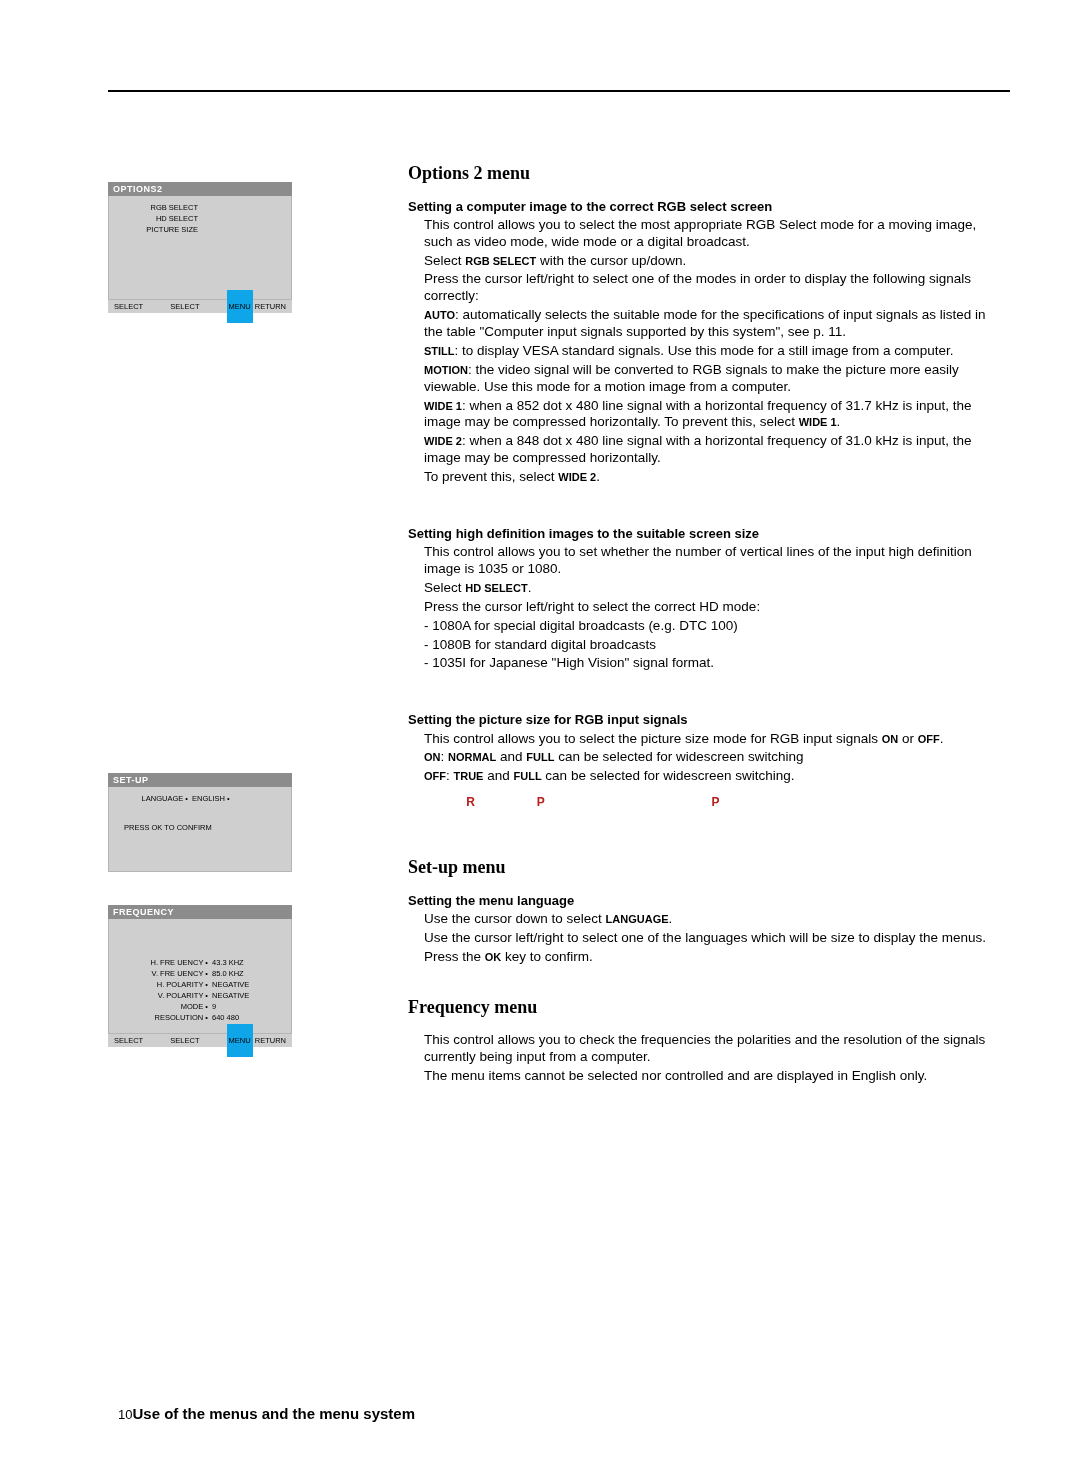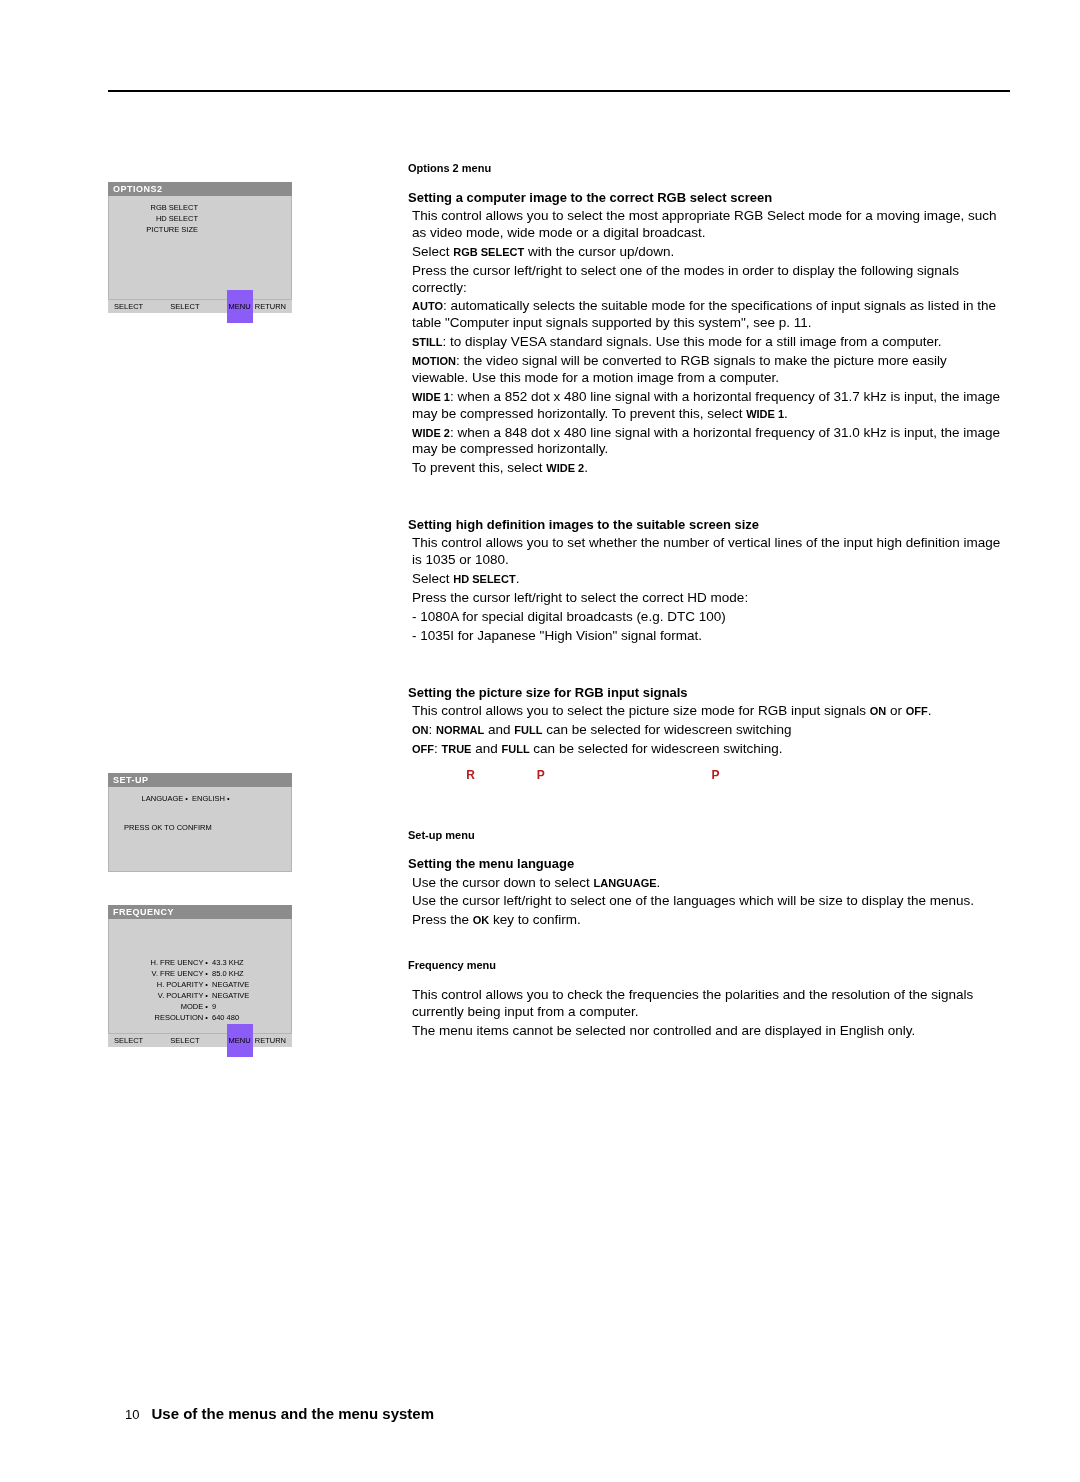--- a/index.html
+++ b/index.html
@@ -79,61 +79,61 @@
   .osd-footer {
     display: flex;
     justify-content: space-between;
     background: #cfcfcf;
     padding: 2px 6px;
     font-size: 7.5px;
     border-top: 1px solid #b5b5b5;
   }
   .osd-footer span { white-space: nowrap; }
   .osd-footer .mbox {
-    background: #8b5cf6;
+    background: #0ea5e9;
     padding: 12px 2px;
   }
   
   h2.section {
-    font-family: Liberation Sans, sans-serif;
-    font-size: 11px;
+    font-family: Liberation Serif, serif;
+    font-size: 18px;
     font-weight: bold;
     color: #000;
     margin: 0 0 14px 0;
   }
   h3.sub {
     font-family: "Gill Sans", Arial, sans-serif;
     font-size: 13px;
     font-weight: bold;
     margin: 10px 0 2px 0;
   }
   p.body {
-    margin: 2px 4px;
+    margin: 2px 16px;
   }
   .sc-inline {
     font-size: 11px;
     font-weight: bold;
   }
   .tight { margin-top: 0; }
   .spacer-md { height: 18px; }
   .spacer-lg { height: 28px; }
   .note-line {
     margin-top: 10px;
     font-size: 12px;
     color: #b91c1c;
   }
   .note-line .cap { font-weight: bold; }
   
   .page-footer {
     position: absolute;
     bottom: 60px;
-    left: 125px;
+    left: 118px;
     display: flex;
     align-items: baseline;
-    gap: 12px;
+    gap: 0;
     justify-content: flex-end;
   }
   .page-num {
     font-size: 13px;
     font-weight: normal;
   }
   .page-title {
     font-family: "Gill Sans", Arial, sans-serif;
     font-size: 15px;
     font-weight: bold;
@@ -245,20 +245,21 @@
       <p class="body tight"><span class="sc-inline">WIDE 2</span><span>: when a 848 dot x 480 line signal with a horizontal frequency of 31.0 kHz is input, the image may be compressed horizontally.</span></p>
       <p class="body tight"><span>To prevent this, select </span><span class="sc-inline">WIDE 2</span><span>.</span></p>
 
       <div class="spacer-lg"></div>
 
       <h3 class="sub">Setting high definition images to the suitable screen size</h3>
       <p class="body">This control allows you to set whether the number of vertical lines of the input high definition image is 1035 or 1080.</p>
       <p class="body"><span> Select </span><span class="sc-inline">HD SELECT</span><span>.</span></p>
       <p class="body tight"> Press the cursor left/right to select the correct HD mode:</p>
       <p class="body tight">- 1080A for special digital broadcasts (e.g. DTC 100)</p>
+      <p class="body tight">- 1080B for standard digital broadcasts</p>
       <p class="body tight">- 1035I for Japanese "High Vision" signal format.</p>
 
       <div class="spacer-lg"></div>
 
       <h3 class="sub">Setting the picture size for RGB input signals</h3>
       <p class="body">
         <span>This control allows you to select the picture size mode for RGB input signals </span><span class="sc-inline">ON</span><span> or </span><span class="sc-inline">OFF</span><span>.</span>
       </p>
       <p class="body tight">
         <span class="sc-inline">ON</span><span>: </span><span class="sc-inline">NORMAL</span><span> and </span><span class="sc-inline">FULL</span><span> can be selected for widescreen switching</span>

